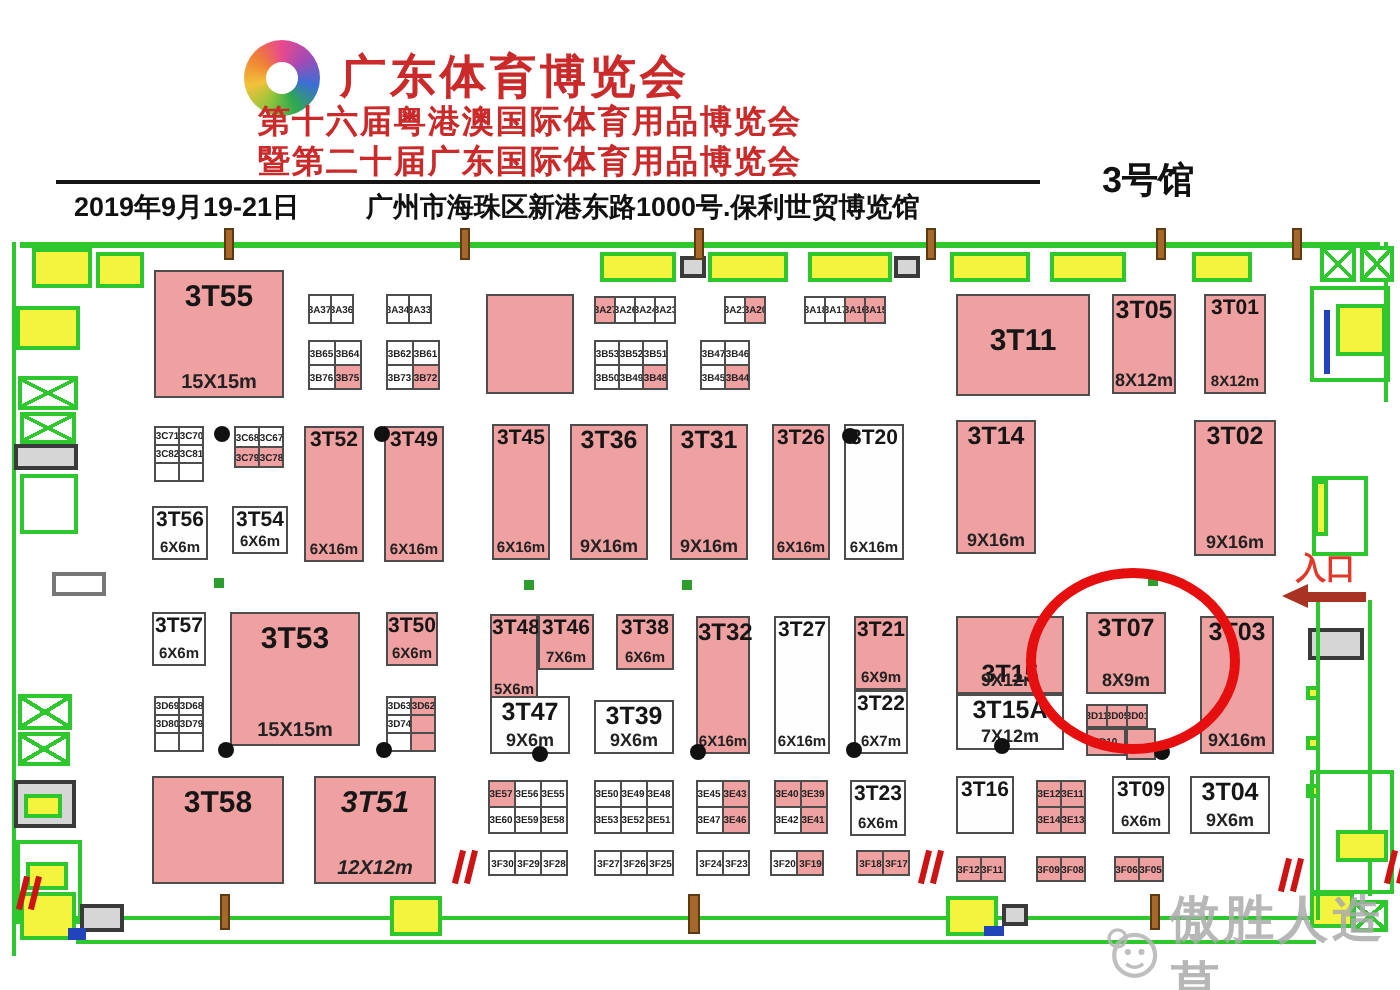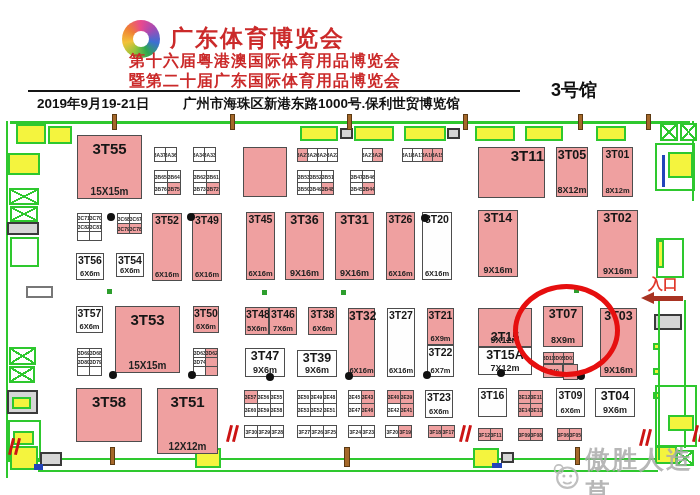--- a/index.html
+++ b/index.html
@@ -180,21 +180,21 @@
       </svg>
       <span id="wm-text">傲胜人造草</span>
     </div>
 
   <div class="booth pink" style="left: 77px; top: 135px; width: 65px; height: 64px;">
         <div class="blabel" style="font-size: 15px; padding-top: 5px;">3T55</div>
         <div class="bsize" style="font-size: 10px;">15X15m</div>
       </div>
       <div class="booth pink" style="left: 243px; top: 147px; width: 44px; height: 50px;"></div>
       <div class="booth pink" style="left: 478px; top: 147px; width: 67px; height: 51px;">
-        <div class="blabel" style="font-size: 15px; padding-top: 0; text-align: right;">3T11</div>
+        <div class="blabel" style="font-size: 15px; padding-top: 15px;">3T11</div>
       </div>
       <div class="booth pink" style="left: 556px; top: 147px; width: 32px; height: 50px;">
         <div class="blabel" style="font-size: 12.5px;">3T05</div>
         <div class="bsize" style="font-size: 9px;">8X12m</div>
       </div>
       <div class="booth pink" style="left: 602px; top: 147px; width: 31px; height: 50px;">
         <div class="blabel" style="font-size: 10.5px;">3T01</div>
         <div class="bsize" style="font-size: 7.5px;">8X12m</div>
       </div>
       <div class="booth pink" style="left: 152px; top: 213px; width: 30px; height: 68px;">
@@ -246,21 +246,21 @@
         <div class="bsize" style="font-size: 7.5px;">6X6m</div>
       </div>
       <div class="booth pink" style="left: 115px; top: 306px; width: 65px; height: 67px;">
         <div class="blabel" style="font-size: 15px; padding-top: 5px;">3T53</div>
         <div class="bsize" style="font-size: 10px;">15X15m</div>
       </div>
       <div class="booth pink" style="left: 193px; top: 306px; width: 26px; height: 27px;">
         <div class="blabel" style="font-size: 10.5px;">3T50</div>
         <div class="bsize" style="font-size: 7.5px;">6X6m</div>
       </div>
-      <div class="booth pink" style="left: 245px; top: 307px; width: 24px; height: 28px;">
+      <div class="booth pink" style="left: 245px; top: 307px; width: 24px; height: 44px;">
         <div class="blabel" style="font-size: 10.5px;">3T48</div>
         <div class="bsize" style="font-size: 7.5px;">5X6m</div>
       </div>
       <div class="booth pink" style="left: 269px; top: 307px; width: 28px; height: 28px;">
         <div class="blabel" style="font-size: 10.5px;">3T46</div>
         <div class="bsize" style="font-size: 7.5px;">7X6m</div>
       </div>
       <div class="booth pink" style="left: 308px; top: 307px; width: 29px; height: 28px;">
         <div class="blabel" style="font-size: 10.5px;">3T38</div>
         <div class="bsize" style="font-size: 7.5px;">6X6m</div>
@@ -301,21 +301,21 @@
         <div class="blabel" style="font-size: 12.5px;">3T47</div>
         <div class="bsize" style="font-size: 9px;">9X6m</div>
       </div>
       <div class="booth wht" style="left: 297px; top: 350px; width: 40px; height: 27px;">
         <div class="blabel" style="font-size: 12.5px;">3T39</div>
         <div class="bsize" style="font-size: 9px;">9X6m</div>
       </div>
       <div class="booth pink" style="left: 76px; top: 388px; width: 66px; height: 54px;">
         <div class="blabel" style="font-size: 15px; padding-top: 5px;">3T58</div>
       </div>
-      <div class="booth pink" style="left: 157px; top: 388px; width: 61px; height: 66px;">
+      <div class="booth pink" style="left: 157px; top: 388px; width: 61px; height: 54px; font-style: italic;">
         <div class="blabel" style="font-size: 15px; padding-top: 5px;">3T51</div>
         <div class="bsize" style="font-size: 10px;">12X12m</div>
       </div>
       <div class="booth wht" style="left: 425px; top: 390px; width: 28px; height: 28px;">
         <div class="blabel" style="font-size: 10.5px;">3T23</div>
         <div class="bsize" style="font-size: 7.5px;">6X6m</div>
       </div>
       <div class="booth wht" style="left: 478px; top: 388px; width: 29px; height: 29px;">
         <div class="blabel" style="font-size: 10.5px;">3T16</div>
       </div>

